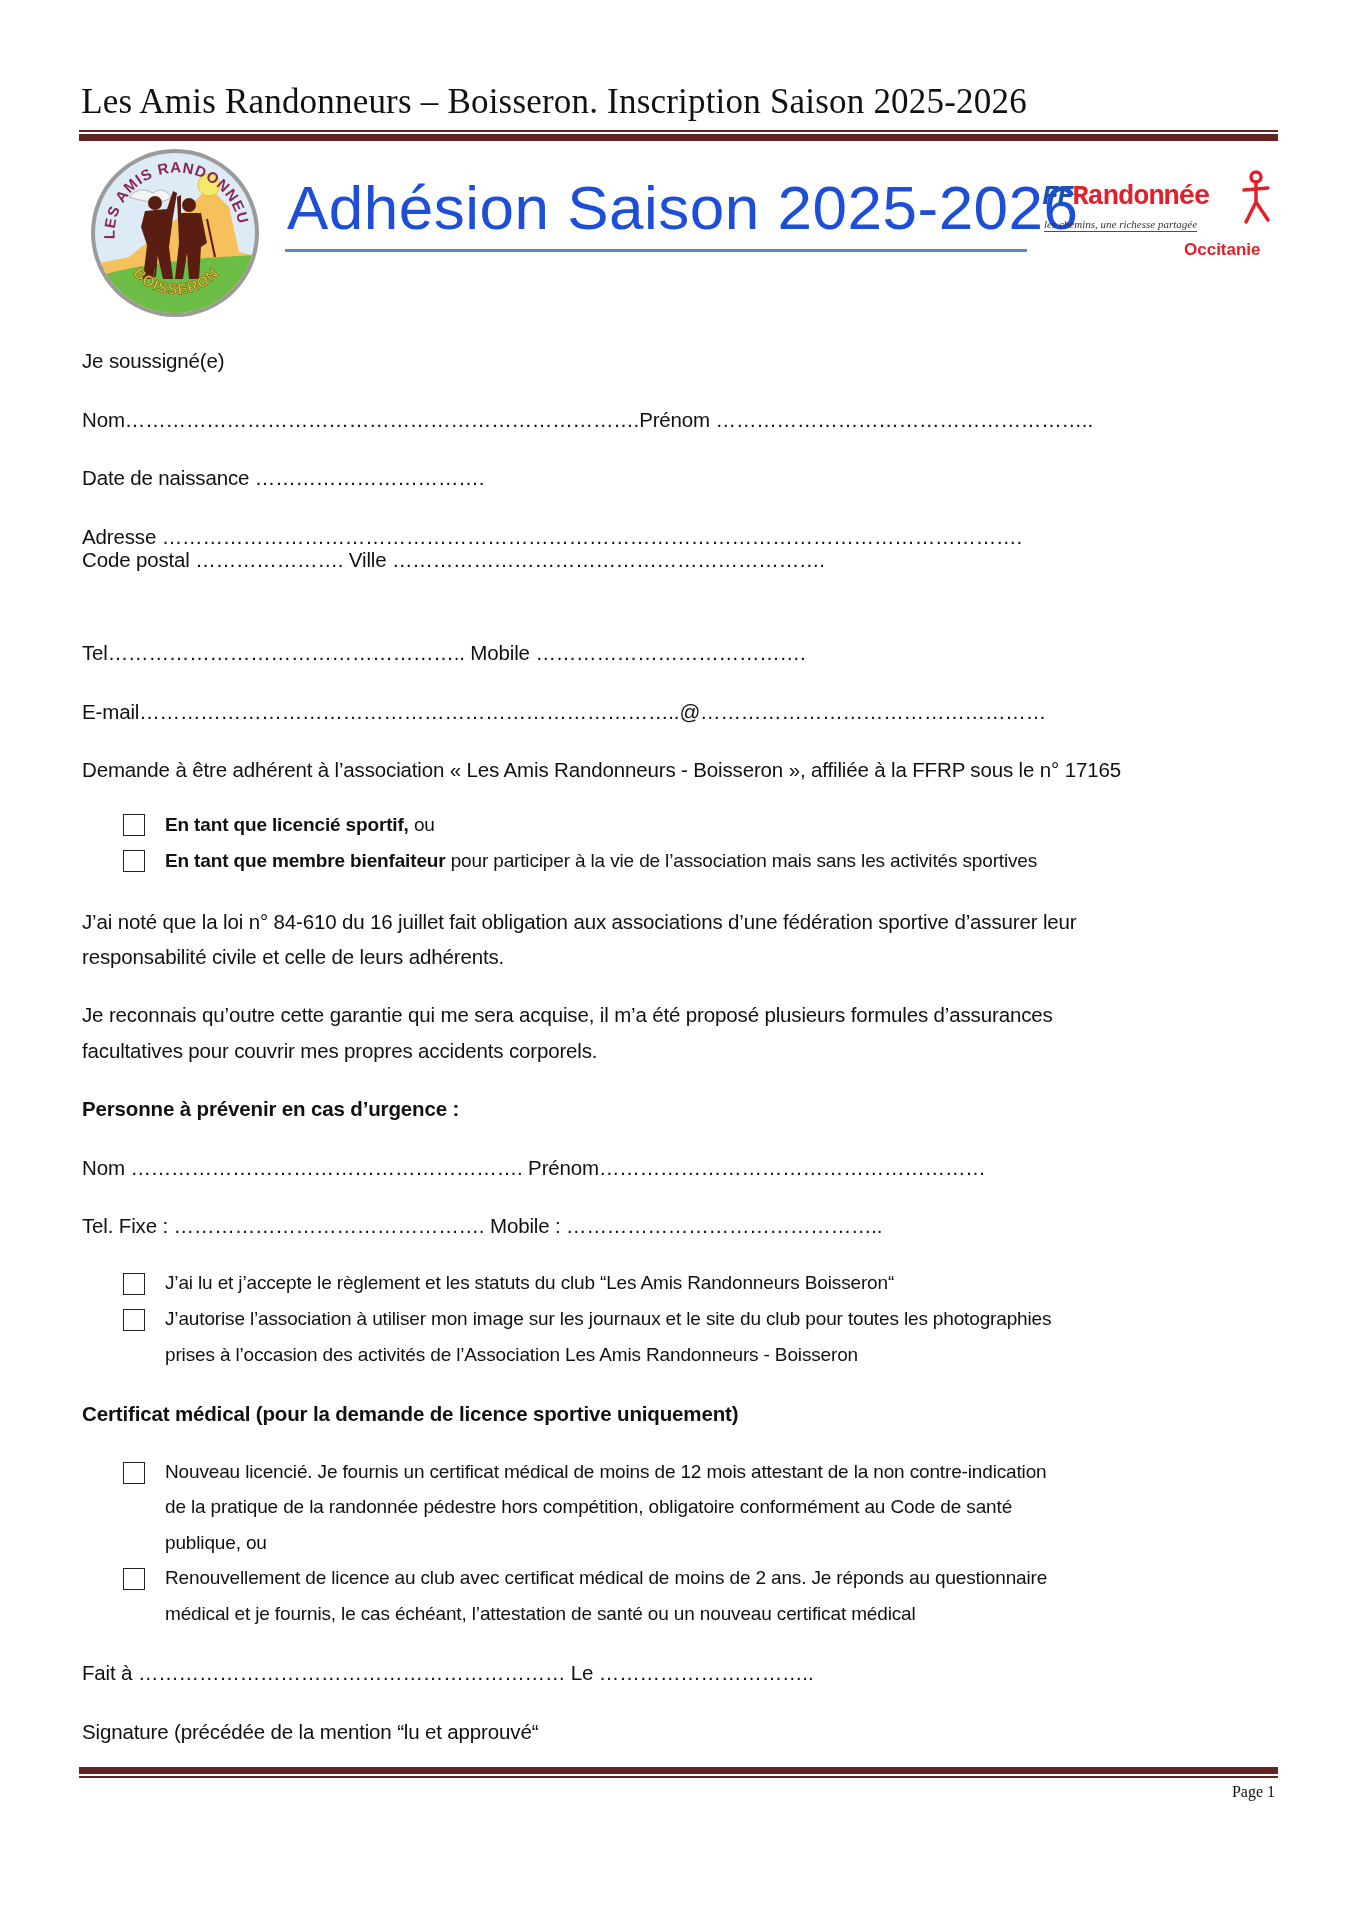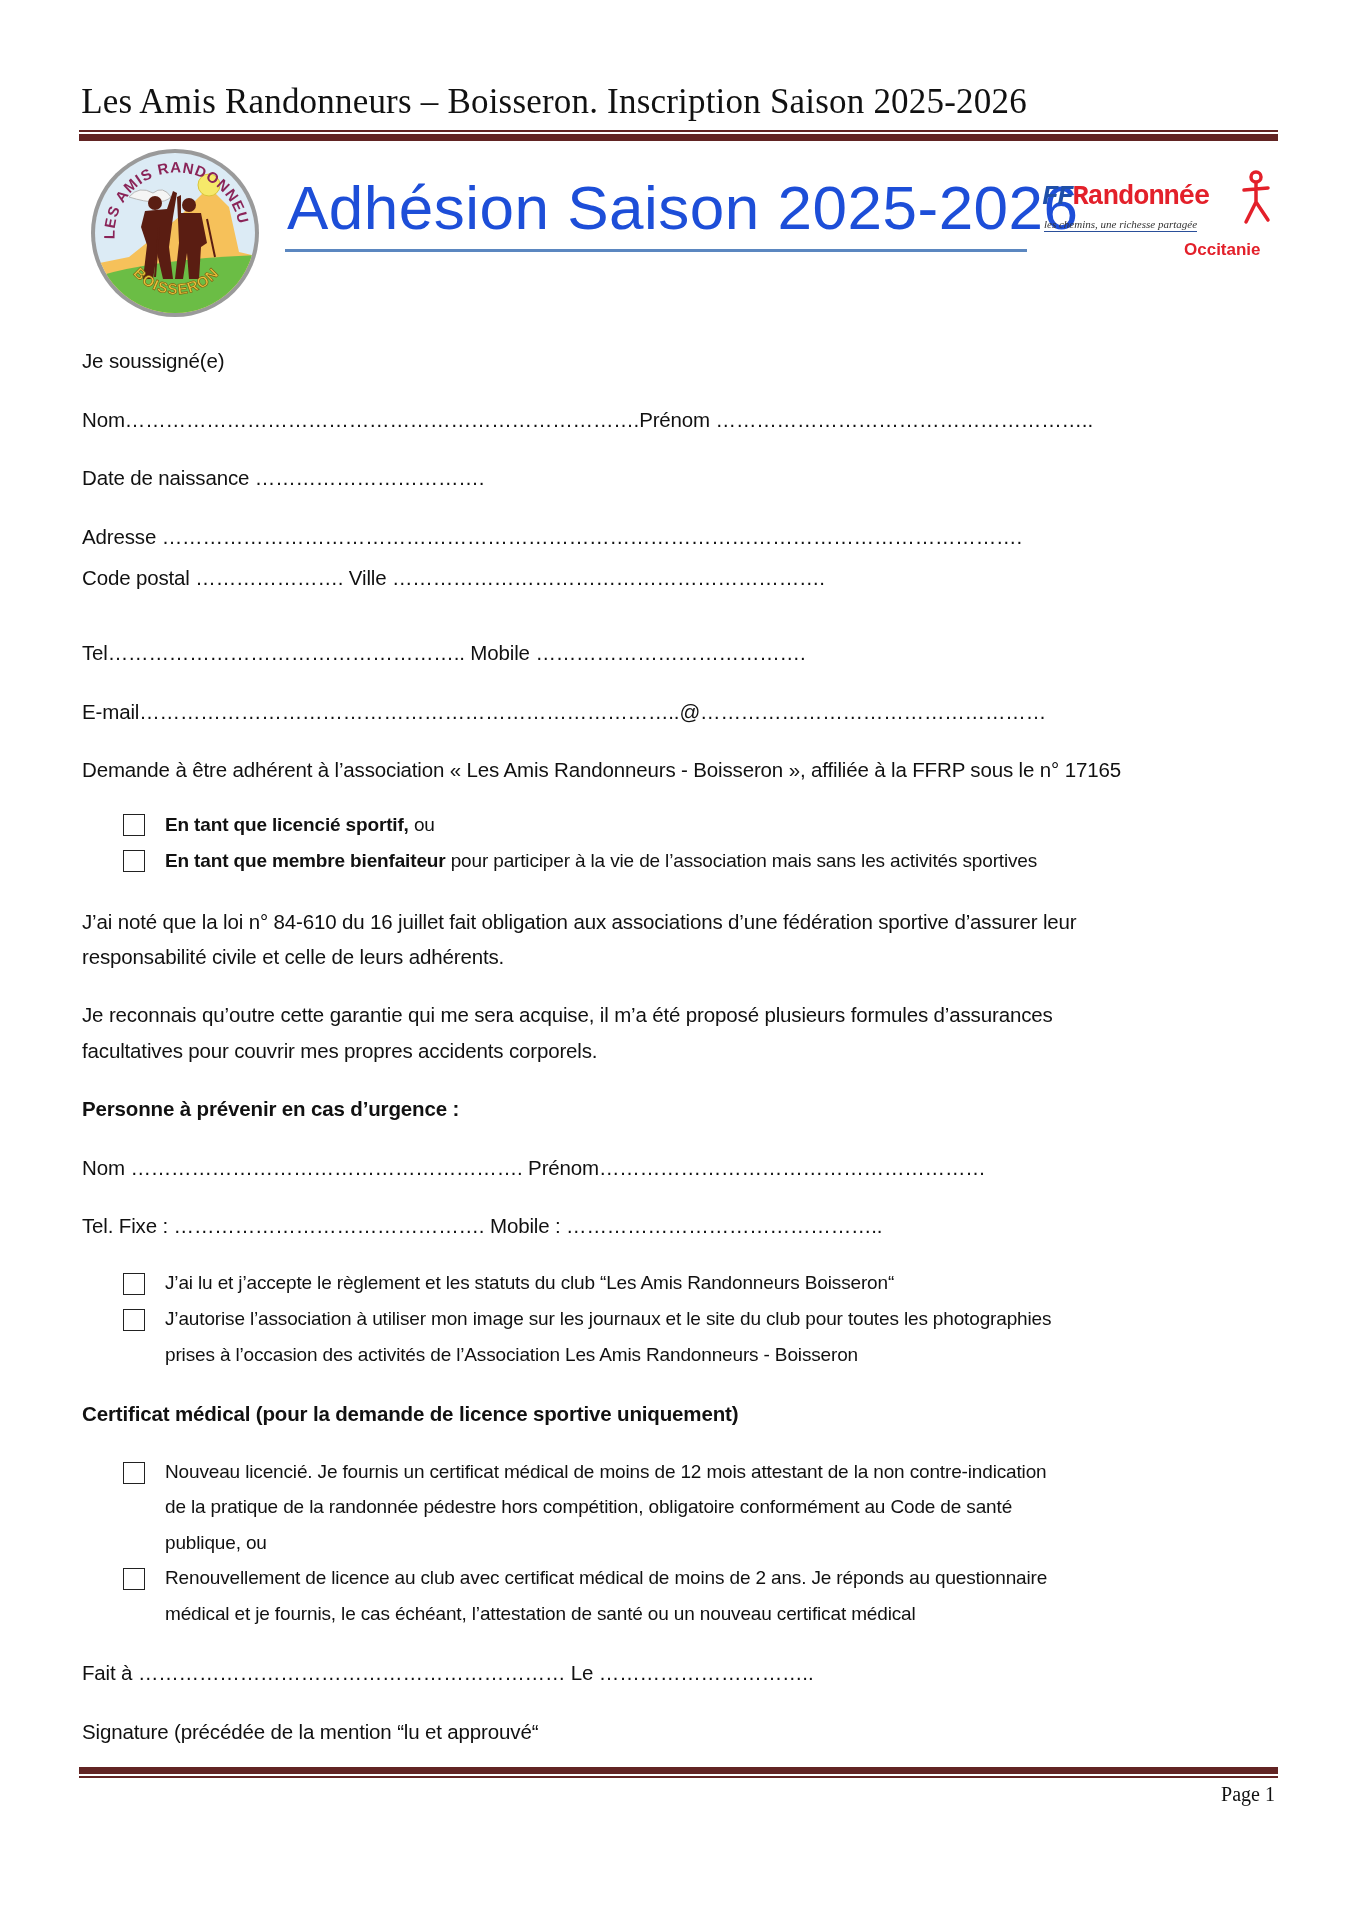--- a/index.html
+++ b/index.html
@@ -9,21 +9,21 @@
   .rule-thin { height:2px; background:#622423; }
   .rule-thick { height:7px; background:#622423; }
   .logo { left:89px; top:147px; width:172px; height:172px; }
   .doc-title { left:287px; top:172px; font-family:Liberation Sans, sans-serif; font-size:62px; color:#1d4ed8; white-space:nowrap; letter-spacing:0.5px; }
   .title-underline { left:285px; top:249px; width:742px; height:3px; background:#5b87c0; }
   .ffr { left:1040px; top:170px; width:240px; height:92px; }
   .line { left:82px; font-size:20.5px; white-space:nowrap; letter-spacing:-0.15px; }
   .ind { left:165px; font-size:19px; white-space:nowrap; letter-spacing:-0.15px; }
   .bold { font-weight:bold; }
   .cb { left:123px; width:22px; height:22px; border:1.6px solid #222; background:#fff; box-sizing:border-box; cursor:pointer; }
-  .page-num { right:81px; top:1783px; font-family:"Liberation Serif", serif; font-size:20px; color:#111; }
+  .page-num { right:81px; top:1783px; font-family:"Liberation Serif", serif; font-size:16px; color:#111; }
 </style>
 </head>
 <body>
 
 <div class="abs hdr-title">Les Amis Randonneurs – Boisseron.  Inscription Saison 2025-2026</div>
 <div class="abs rule-thin" style="left:79px; top:130px; width:1199px;"></div>
 <div class="abs rule-thick" style="left:79px; top:134px; width:1199px;"></div>
 
 <div class="abs logo">
   <svg width="172" height="172" viewBox="0 0 172 172">
@@ -74,21 +74,21 @@
       <path d="M18 13 L18 32 M6 20 L30 18 M18 32 L8 52 M18 32 L30 50"></path>
     </g>
   </svg>
 </div>
 
 <div class="abs line" style="top:349px;">Je soussigné(e)</div>
 
 <div class="abs line" style="top:408px;">Nom………………………………………………………………….Prénom ………………………………………………..</div>
 <div class="abs line" style="top:466px;">Date de naissance …………………………….</div>
 <div class="abs line" style="top:525px;">Adresse ……………………………………………………………………………………………………………….</div>
-<div class="abs line" style="top:566px;">Code postal …………………. Ville ……………………………………………………….</div>
+<div class="abs line" style="top:548px;">Code postal …………………. Ville ……………………………………………………….</div>
 <div class="abs line" style="top:641px;">Tel…………………………………………….. Mobile ………………………………….</div>
 <div class="abs line" style="top:700px;">E-mail……………………………………………………………………..@……………………………………………</div>
 
 <div class="abs line" style="top:758px;">Demande à être adhérent à l’association « Les Amis Randonneurs - Boisseron », affiliée à la FFRP sous le n° 17165</div>
 
 <div class="abs cb" style="top:814px;"></div>
 <div class="abs ind" style="top:814px;"><span class="bold">En tant que licencié sportif,</span><span> ou</span></div>
 
 <div class="abs cb" style="top:850px;"></div>
 <div class="abs ind" style="top:850px;"><span class="bold">En tant que membre bienfaiteur</span><span> pour participer à la vie de l’association mais sans les activités sportives</span></div>

